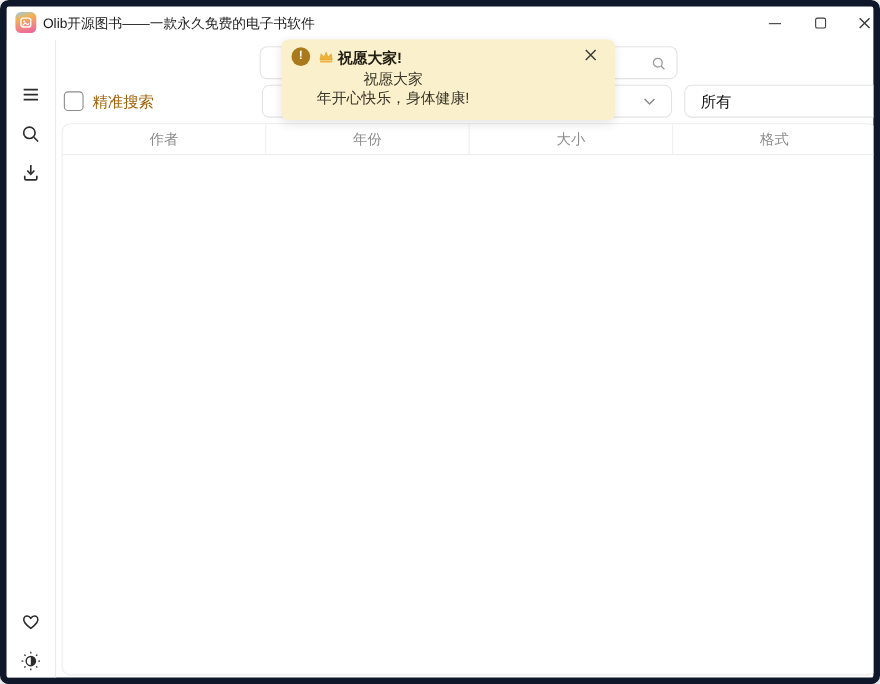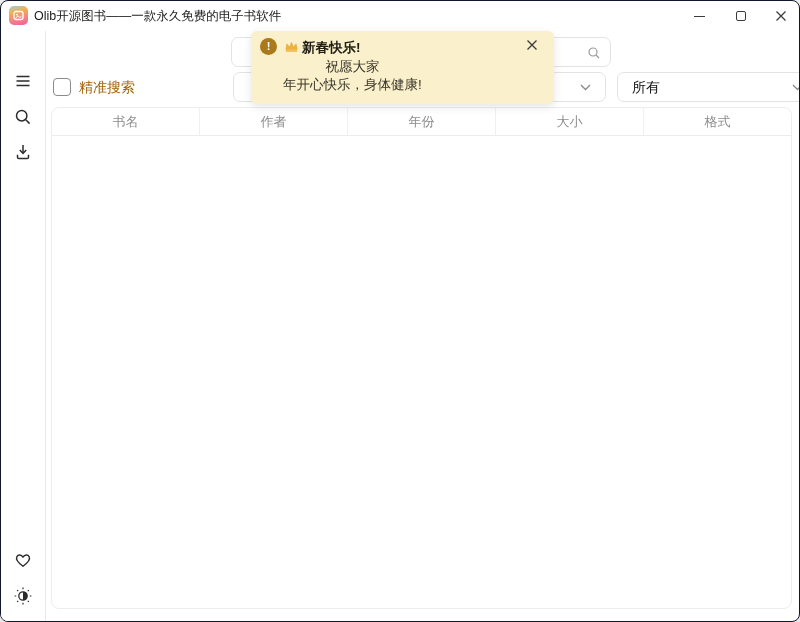--- a/index.html
+++ b/index.html
@@ -1,19 +1,19 @@
 <!DOCTYPE html>
 <html style="--toast-bg: #faf0cc; --toast-alert: #a9791b; --header-text: #8c8c8c;"><head>
 <meta charset="utf-8">
 <style>
   * { margin:0; padding:0; box-sizing:border-box; }
   html,body { width:800px; height:622px; background:#f3f3f3; font-family:"Liberation Sans","DejaVu Sans",sans-serif; }
   .window {
     position:absolute; left:0; top:0; width:800px; height:622px;
-    background:#fff; border:1px solid #0f172a; border-radius:8px; overflow:hidden;
+    background:#fff; border:6px solid #0f172a; border-radius:8px; overflow:hidden;
     box-shadow:0 2px 10px rgba(0,0,0,.12);
   }
   
   .titlebar { position:absolute; left:0; top:0; right:0; height:30px; }
   .app-icon {
     position:absolute; left:8px; top:5px; width:19px; height:19px; border-radius:5px;
     background:linear-gradient(165deg,#8fd0e8 0%,#f6b04e 30%,#f18a80 62%,#ec5f9f 100%);
     display:flex; align-items:center; justify-content:center;
   }
   .window-title { position:absolute; left:33px; top:0; height:30px; line-height:30px; font-size:12.5px; color:#1b1b1b; white-space:nowrap; }
@@ -149,36 +149,35 @@
 
   <div class="dropdown dd2">
     <span class="dd-value">所有</span>
     <svg class="dd-chevron" width="11" height="7" viewBox="0 0 11 7">
         <path d="M1 1 L5.5 5.5 L10 1" fill="none" stroke="#8a8a8a" stroke-width="1.4"></path>
       </svg>
   </div>
 
   <div class="table-panel">
     <div class="table-header">
-      <div class="th">书名</div>
       <div class="th">作者</div>
       <div class="th">年份</div>
       <div class="th">大小</div>
       <div class="th">格式</div>
     </div>
     <div class="table-body"></div>
   </div>
 
   <div class="toast">
     <div class="toast-alert">!</div>
     <svg class="toast-crown" width="15" height="13" viewBox="0 0 20 16">
         <path d="M2.5 12 L3.8 4.5 L7.5 8.5 L10 2.5 L12.5 8.5 L16.2 4.5 L17.5 12 Z" fill="#f0b13a" stroke="#d99a1f" stroke-width="0.6"></path>
         <rect x="2.5" y="13" width="15" height="2" rx="0.8" fill="#f0b13a"></rect>
       </svg>
-    <div class="toast-title">新春快乐!</div>
+    <div class="toast-title">祝愿大家!</div>
     <button class="toast-close">
       <svg width="12" height="12" viewBox="0 0 12 12">
           <path d="M1.5 1.5 L10.5 10.5 M10.5 1.5 L1.5 10.5" stroke="#3a3a3a" stroke-width="1.3"></path>
         </svg>
     </button>
     <div class="toast-line1">
       <svg width="16" height="12" viewBox="0 0 20 14">
           <path d="M5.5 12.5 a3.5 3.5 0 1 1 1 -6.9 a4.5 4.5 0 0 1 8.6 1.2 a3 3 0 0 1 -.6 5.7 Z" fill="#e9f1fa" stroke="#a9c0dc" stroke-width="0.9"></path>
         </svg>
       <span>祝愿大家</span>

